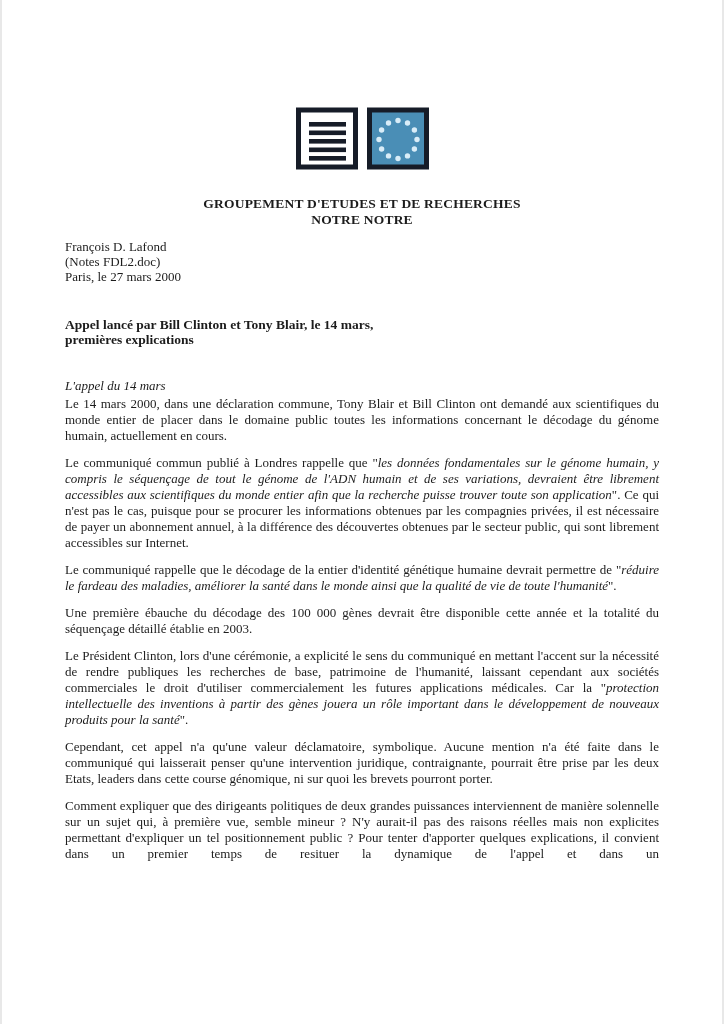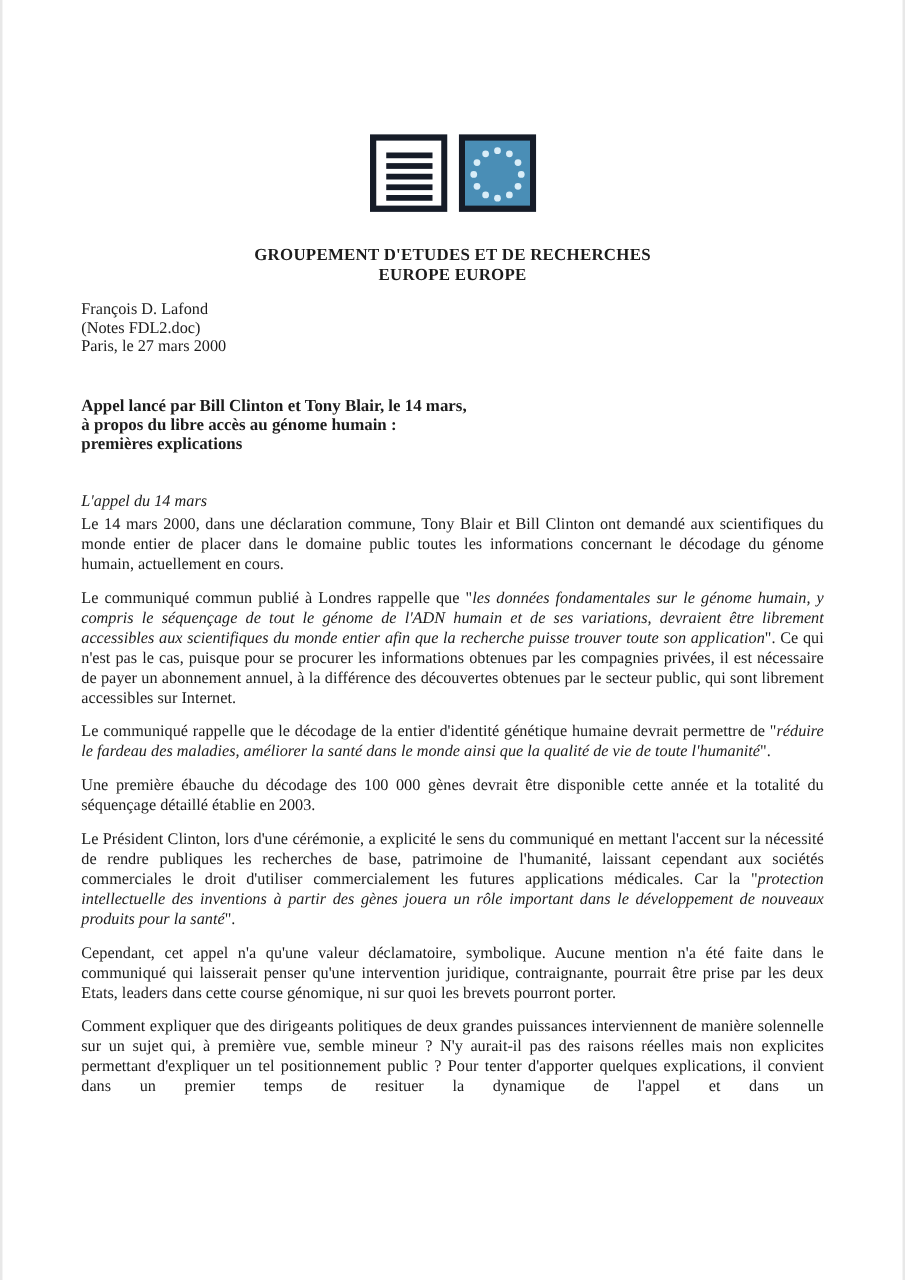--- a/index.html
+++ b/index.html
@@ -110,35 +110,34 @@
         <circle cx="14.6" cy="42" r="2.7"></circle>
         <circle cx="12" cy="32.5" r="2.7"></circle>
         <circle cx="14.6" cy="23" r="2.7"></circle>
         <circle cx="21.5" cy="16" r="2.7"></circle>
       </g>
     </svg>
   </div>
 
   <div class="org-block">
     <div>GROUPEMENT D'ETUDES ET DE RECHERCHES</div>
-    <div>EUROPE EUROPE</div>
+    <div>NOTRE NOTRE</div>
   </div>
 
 
   <div class="meta-row">
     <div class="meta-left">
       <div>François D. Lafond</div>
       <div>(Notes FDL2.doc)</div>
     </div>
     <div class="meta-right">Paris, le 27 mars 2000</div>
   </div>
 
   <div class="title-block">
     <div>Appel lancé par Bill Clinton et Tony Blair, le 14 mars,</div>
-    <div>à propos du libre accès au génome humain :</div>
     <div>premières explications</div>
   </div>
 
   <div class="section-heading">L'appel du 14 mars</div>
 
   <div class="body-paragraphs">
       <p><span>Le 14 mars 2000, dans une déclaration commune, Tony Blair et Bill Clinton ont demandé aux scientifiques du monde entier de placer dans le domaine public toutes les informations concernant le décodage du génome humain, actuellement en cours.</span></p>
       <p><span>Le communiqué commun publié à Londres rappelle que "</span><em>les données fondamentales sur le génome humain, y compris le séquençage de tout le génome de l'ADN humain et de ses variations, devraient être librement accessibles aux scientifiques du monde entier afin que la recherche puisse trouver toute son application</em><span>". Ce qui n'est pas le cas, puisque pour se procurer les informations obtenues par les compagnies privées, il est nécessaire de payer un abonnement annuel, à la différence des découvertes obtenues par le secteur public, qui sont librement accessibles sur Internet.</span></p>
       <p><span>Le communiqué rappelle que le décodage de la entier d'identité génétique humaine devrait permettre de "</span><em>réduire le fardeau des maladies, améliorer la santé dans le monde ainsi que la qualité de vie de toute l'humanité</em><span>".</span></p>
       <p><span>Une première ébauche du décodage des 100 000 gènes devrait être disponible cette année et la totalité du séquençage détaillé établie en 2003.</span></p>

